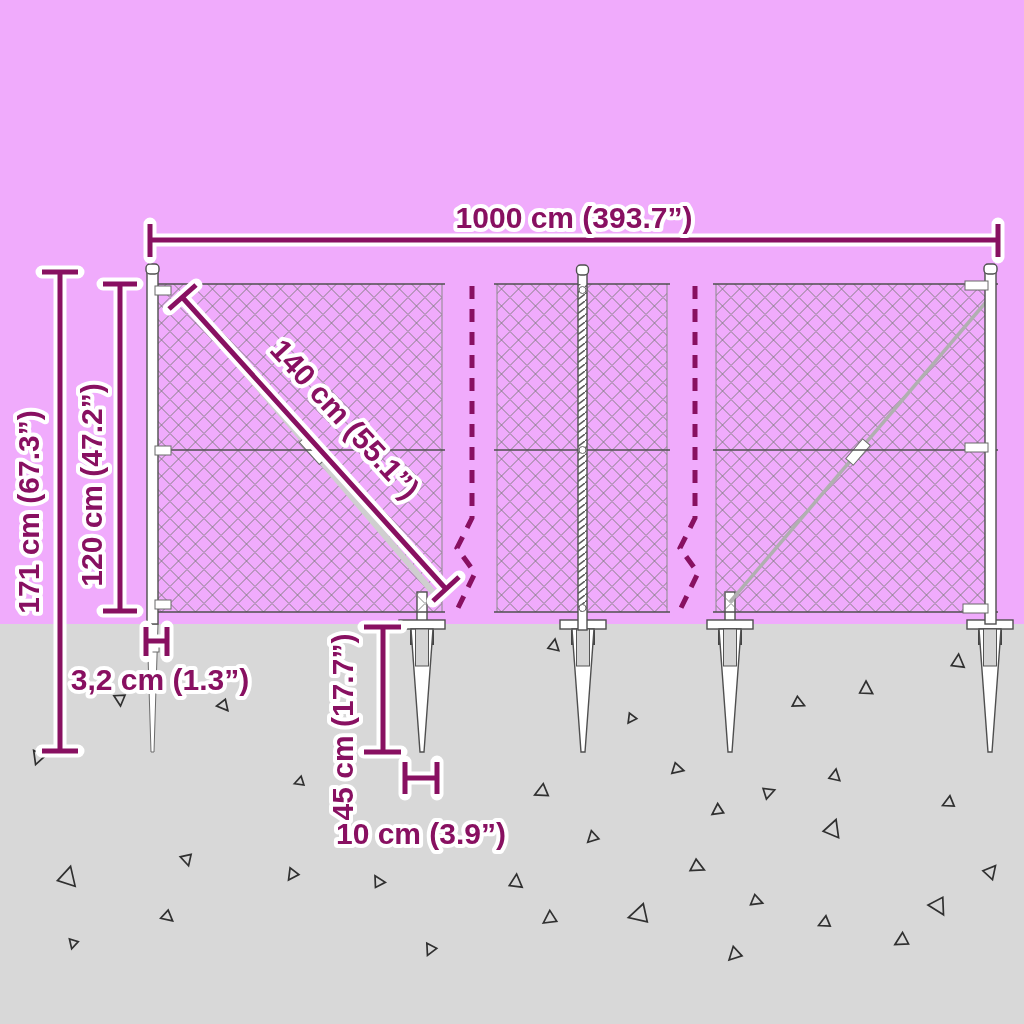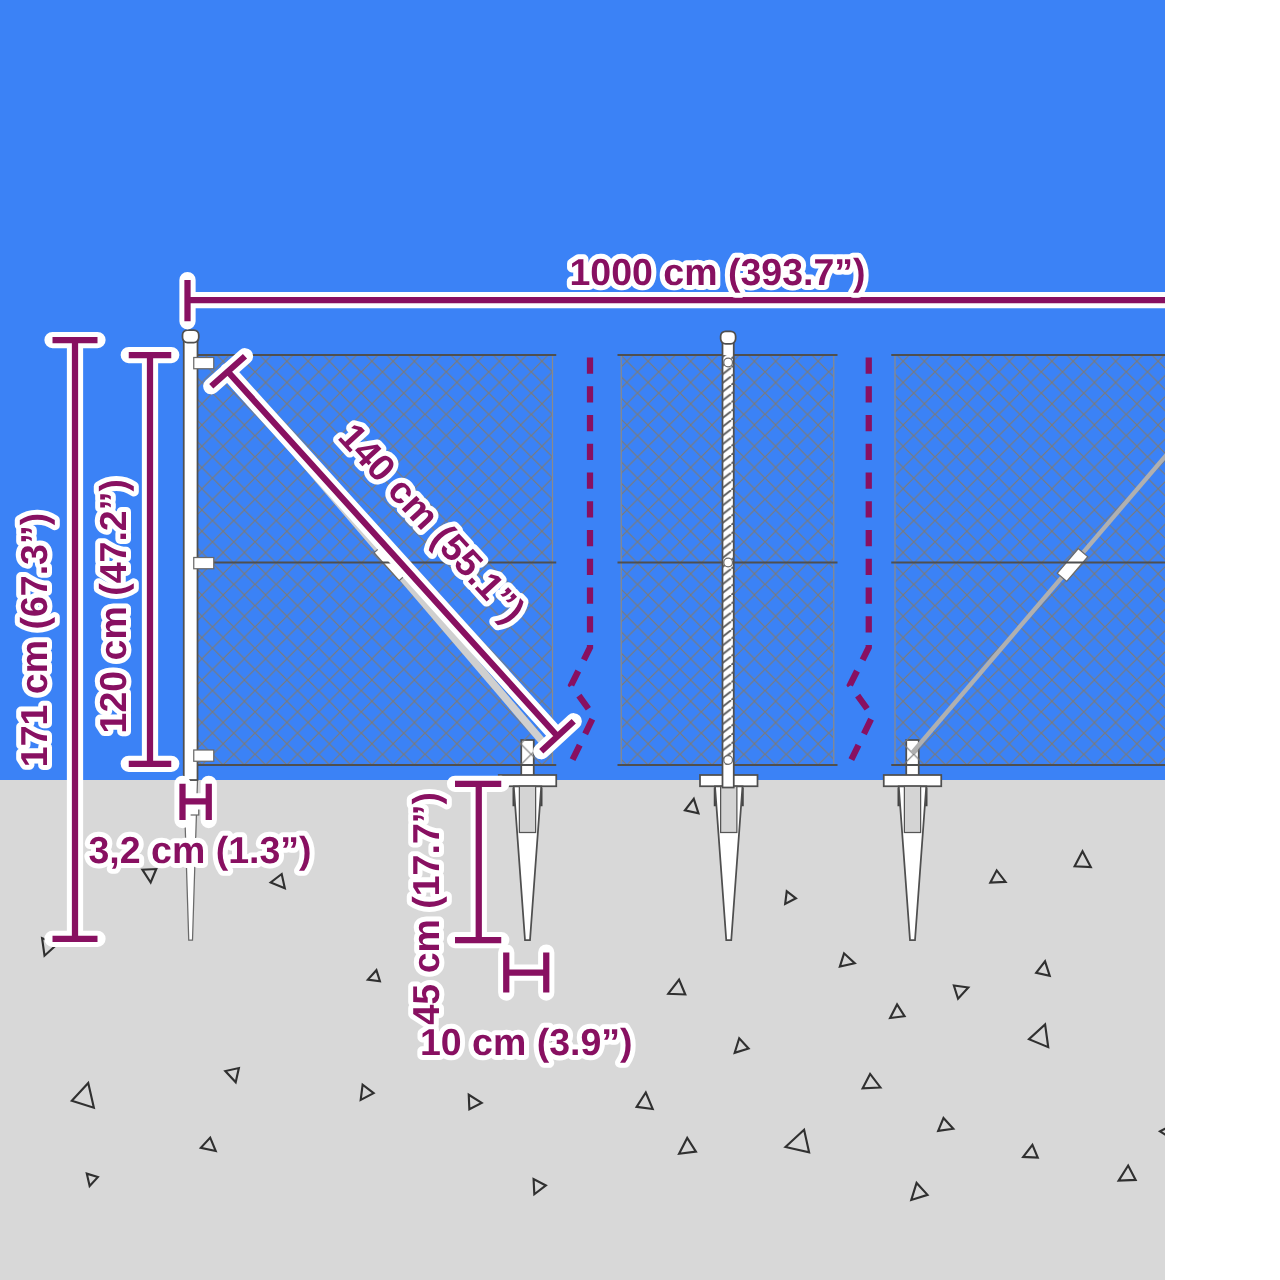--- a/index.html
+++ b/index.html
@@ -1,16 +1,16 @@
 <!DOCTYPE html>
 <html><head>
 <meta charset="utf-8">
 <style>
   html,body{margin:0;padding:0;background:#ffffff;}
-  .stage{position:relative;width:932px;height:1024px;background:#3b82f6;overflow:hidden;}
+  .stage{position:relative;width:1024px;height:1024px;background:#f0abfc;overflow:hidden;}
   svg{display:block;}
   .dim-label{
     font-family:"Liberation Sans","DejaVu Sans",sans-serif;
     font-weight:700;
     font-size:30px;
     fill:#881061;
     stroke:#ffffff;
     stroke-width:8px;
     paint-order:stroke;
     stroke-linejoin:round;

